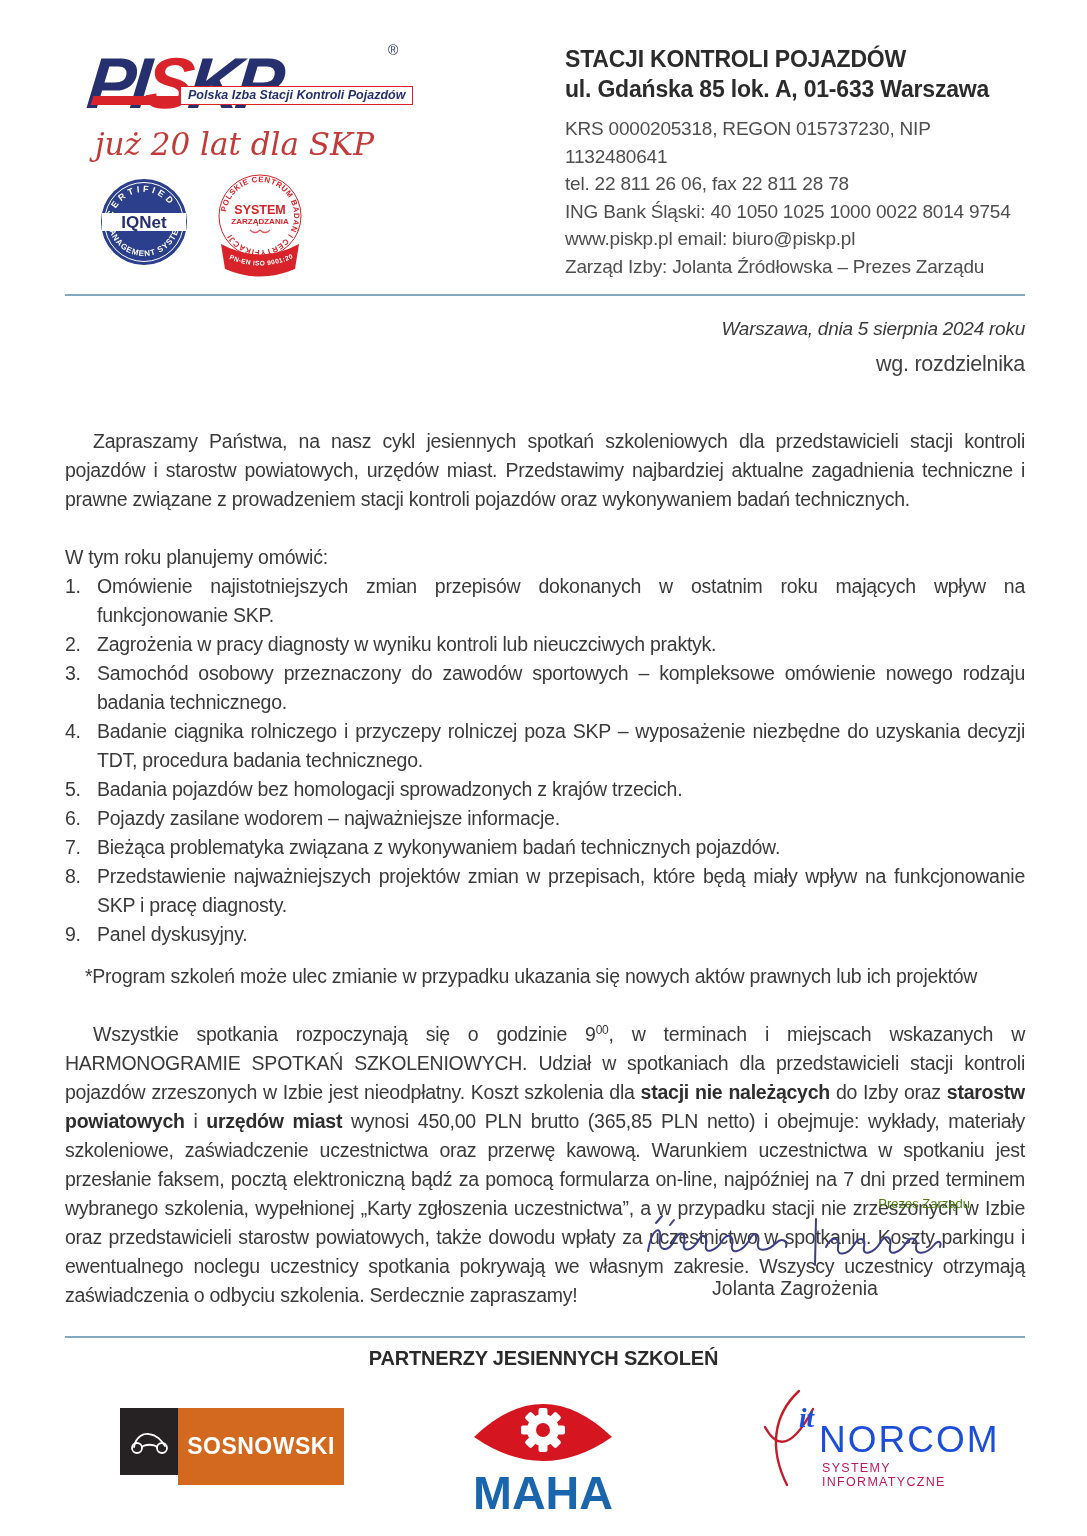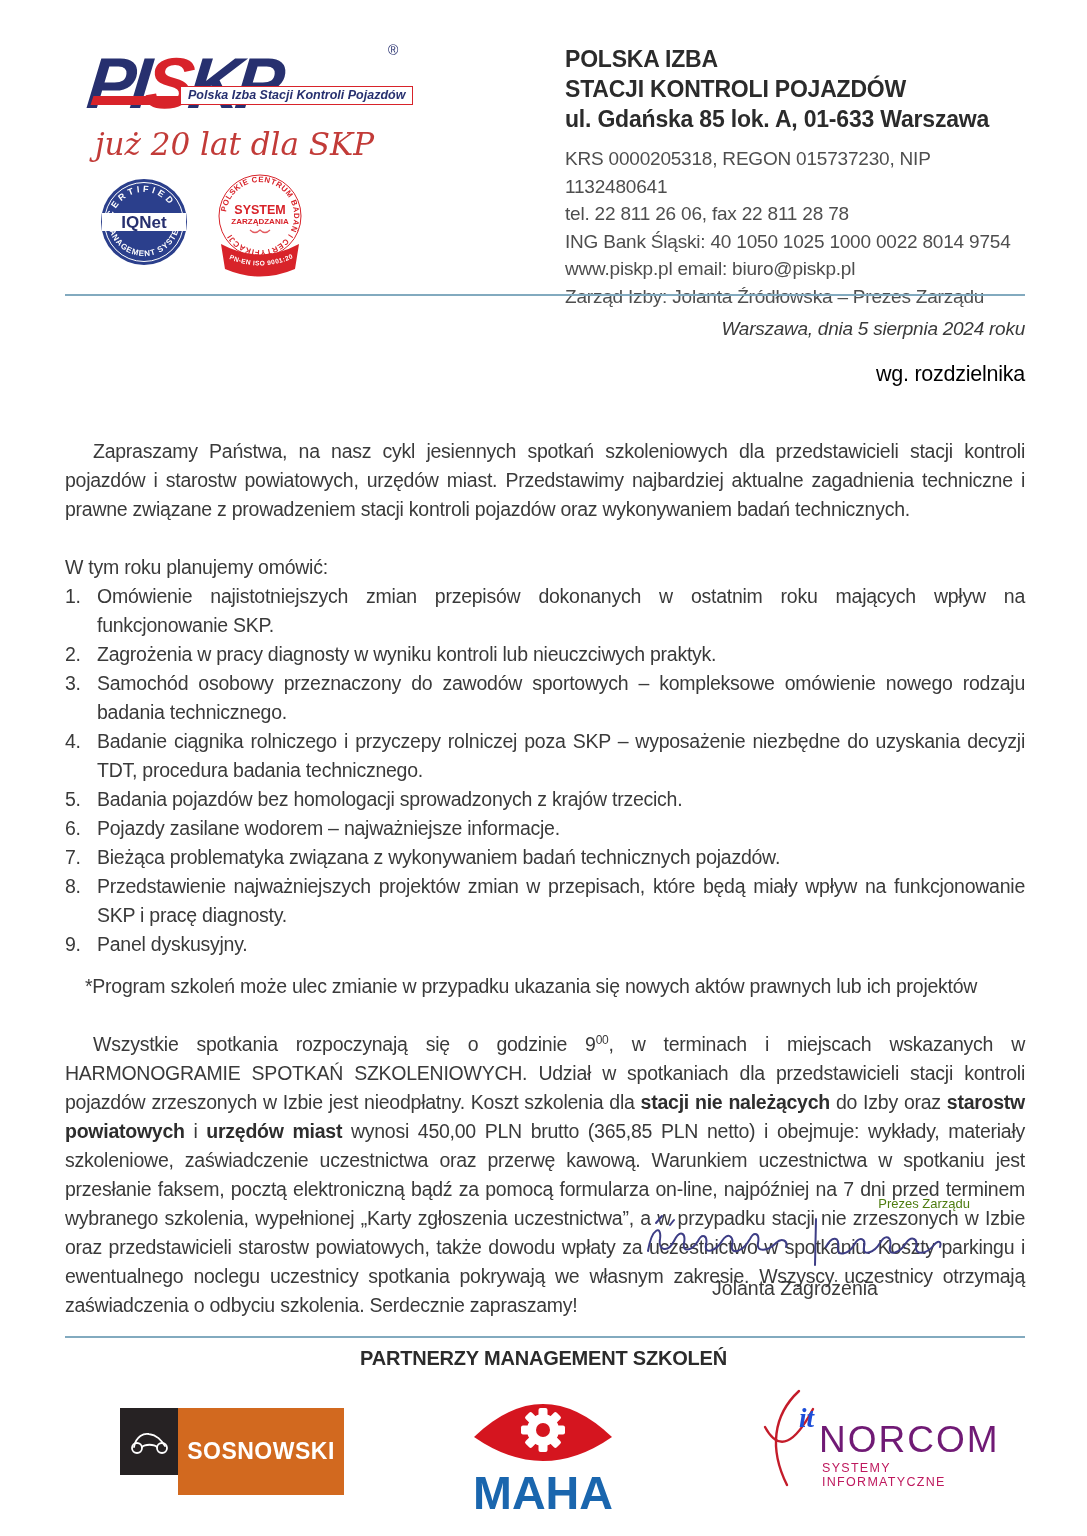--- a/index.html
+++ b/index.html
@@ -28,21 +28,21 @@
   .org-details { margin-top:11px; font-size:19px; line-height:27.5px; color:#4e4e4e; letter-spacing:-0.2px; }
 
   .divider { position:absolute; left:65px; width:960px; height:2px; background:#82aabf; }
   .divider-1 { top:294px; }
   .divider-2 { top:1336px; }
 
   
   .content { position:absolute; left:65px; top:306px; width:960px; font-size:19.5px; line-height:29px; letter-spacing:-0.25px; color:#3a3a3a; }
   .dateline { text-align:right; font-style:italic; font-size:19px; margin-top:8px; }
   .recipient-1 { text-align:right; font-weight:bold; font-size:23.5px; color:#2b2b2b; margin-top:22px; }
-  .recipient-2 { text-align:right; font-size:21.5px; color:#000000; margin-top:17px; }
+  .recipient-2 { text-align:right; font-size:21.5px; color:#404040; margin-top:7px; }
   .intro { margin-top:48px; text-align:justify; text-indent:28px; }
   .list-heading { margin-top:29px; }
   .agenda-item { display:flex; }
   .agenda-num { width:32px; flex:0 0 32px; }
   .agenda-text { flex:1; text-align:justify; }
   .list-note { padding-left:20px;margin-top:13px; }
   .terms { margin-top:29px; text-align:justify; text-indent:28px; }
   .terms b { color:#2e2e2e; }
   sup { font-size:12px; vertical-align:super; line-height:0; }
 
@@ -52,30 +52,30 @@
   .sig-scribble { margin-top:2px; }
   .sig-name { font-size:19.5px; color:#3a3a3a; margin-top:0px; }
 
   
   .footer-heading { position:absolute; left:0; top:1347px; width:100%; text-align:center;
     font-weight:bold; font-size:20px; color:#2b2b2b; letter-spacing:-0.2px; }
   .partners { position:absolute; left:65px; top:1385px; width:960px; height:140px; }
 
   .partner-sosnowski { position:absolute; left:55px; top:23px; display:flex; height:67px; }
   .sosnowski-mark { width:58px; height:67px; background:#262223; display:flex; align-items:center; justify-content:center; }
-  .sosnowski-bar { width:166px; height:87px; background:#d2691f; display:flex; align-items:center; justify-content:center;
+  .sosnowski-bar { width:166px; height:77px; background:#d2691f; display:flex; align-items:center; justify-content:center;
     color:#fff; font-weight:bold; font-size:23px; letter-spacing:0.5px; }
 
   .partner-maha { position:absolute; left:403px; top:0px; width:150px; height:140px; }
 
   .partner-norcom { position:absolute; left:692px; top:2px; width:240px; height:110px; }
   .norcom-swoosh { position:absolute; left:0; top:0; }
   .norcom-it { position:absolute; left:42px; top:16px; font-family:Liberation Serif, serif; font-style:italic;
     font-weight:bold; font-size:27px; color:#1d4ed8; }
-  .norcom-name { position:absolute; left:62px; top:32px; font-size:37px; color:#701a75; letter-spacing:2px; }
+  .norcom-name { position:absolute; left:62px; top:32px; font-size:37px; color:#1d4ed8; letter-spacing:2px; }
   .norcom-sub { position:absolute; left:65px; top:74px; font-size:12.5px; color:#be185d; letter-spacing:1.3px; }
 </style>
 </head>
 <body>
 
 <div class="page">
 
   <div class="logo-wrap">
     <div class="logo-letters"><span>PI</span><span class="logo-s">S</span><span>KP</span></div>
     <div class="logo-stripe"></div>
@@ -103,21 +103,20 @@
     <text x="48" y="42" text-anchor="middle" font-size="12.5" font-weight="bold" fill="#d8232a">SYSTEM</text>
     <text x="48" y="52" text-anchor="middle" font-size="8" font-weight="bold" fill="#d8232a">ZARZĄDZANIA</text>
     <path d="M38,58 q5,5 10,0 q5,5 10,0" stroke="#d8232a" stroke-width="1.2" fill="none" opacity="0.75"></path>
     <path d="M9,72 Q48,93 87,72 L83,97 Q48,112 13,97 Z" fill="#d8232a"></path>
     <path id="pcrib" d="M15,86 Q48,101 81,86" fill="none"></path>
     <text font-size="6.6" font-weight="bold" fill="#ffffff" letter-spacing="0.4"><textPath href="#pcrib" startOffset="2">PN-EN ISO 9001:2015-10</textPath></text>
   </svg>
 
   <div class="org">
     <div class="org-name">
-      <div>POLSKA IZBA</div>
       <div>STACJI KONTROLI POJAZDÓW</div>
       <div>ul. Gdańska 85 lok. A, 01-633 Warszawa</div>
     </div>
     <div class="org-details">
       <div>KRS 0000205318, REGON 015737230, NIP 1132480641</div>
       <div>tel. 22 811 26 06, fax 22 811 28 78</div>
       <div>ING Bank Śląski: 40 1050 1025 1000 0022 8014 9754</div>
       <div>www.piskp.pl  email: biuro@piskp.pl</div>
       <div>Zarząd Izby: Jolanta Źródłowska – Prezes Zarządu</div>
     </div>
@@ -185,21 +184,21 @@
         <path d="M30,12 L34,7"></path>
         <path d="M176,6 L175,52"></path>
         <path d="M186,34 C192,22 200,24 198,34 C196,44 208,42 214,32 C220,22 226,26 224,34 C222,44 234,40 240,30 C246,20 252,24 250,34 C248,44 260,40 266,30 C272,22 278,26 276,34 C275,42 286,42 294,32 C298,27 302,28 300,34"></path>
       </g>
     </svg>
     <div class="sig-name">Jolanta Zagrożenia</div>
   </div>
 
   <div class="divider divider-2"></div>
 
-  <div class="footer-heading">PARTNERZY MANAGEMENT SZKOLEŃ</div>
+  <div class="footer-heading">PARTNERZY JESIENNYCH SZKOLEŃ</div>
 
   <div class="partners">
 
     <div class="partner-sosnowski">
       <div class="sosnowski-mark">
         <svg width="44" height="30" viewBox="0 0 44 30">
           <g stroke="#ffffff" stroke-width="1.8" fill="none" stroke-linecap="round">
             <path d="M7,20 C9,9 17,6 22,7 C30,8 34,13 38,19"></path>
             <circle cx="10" cy="21" r="5"></circle>
             <circle cx="35" cy="21" r="5"></circle>

